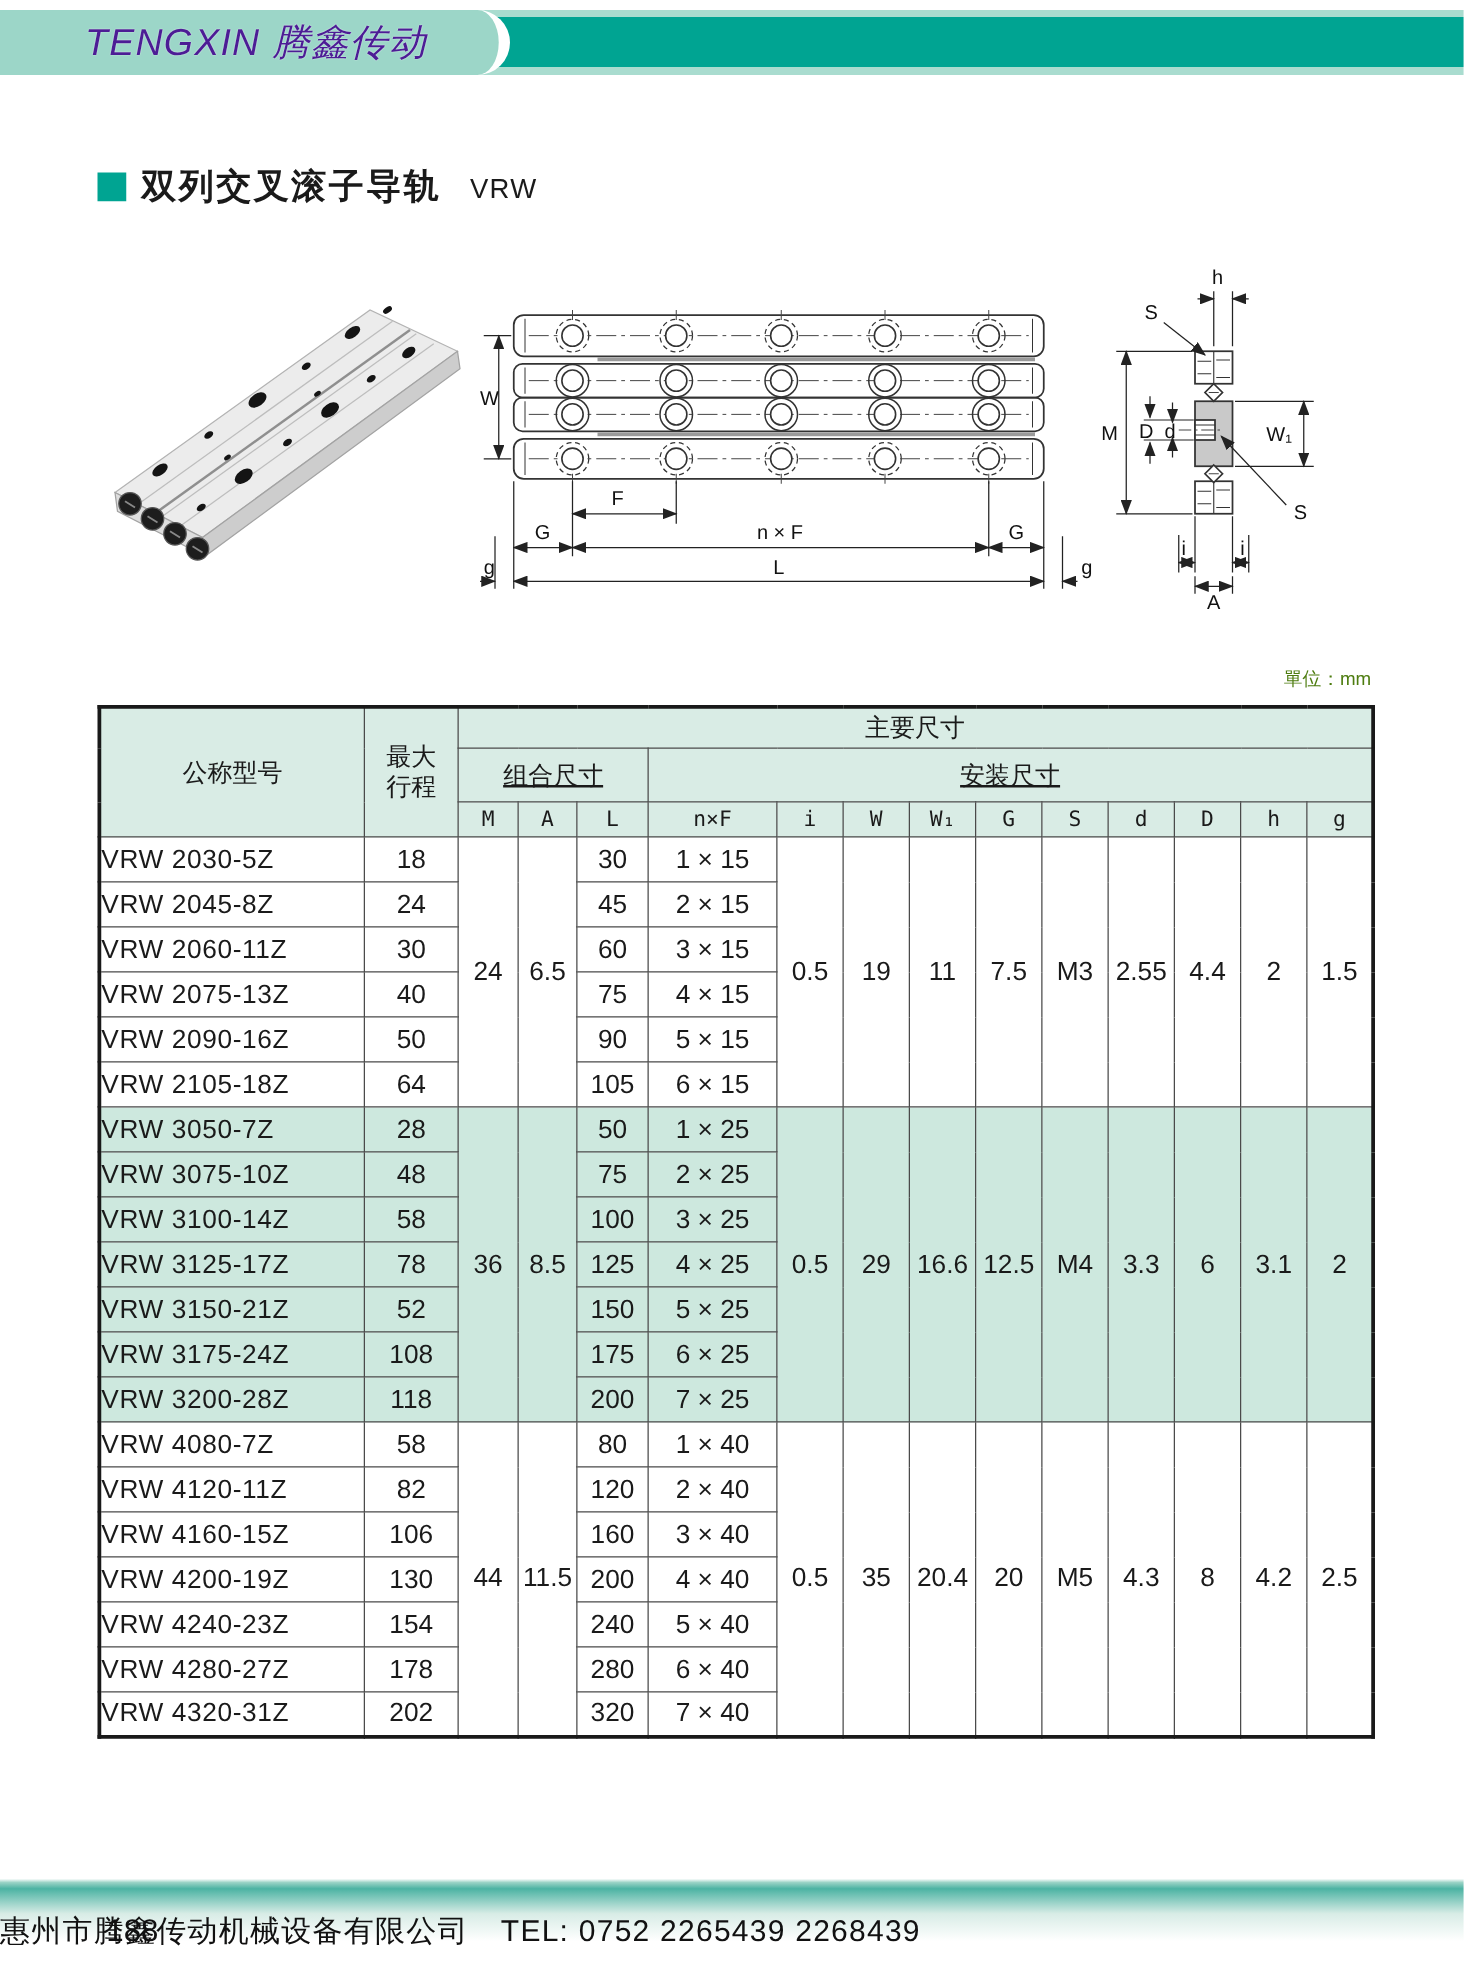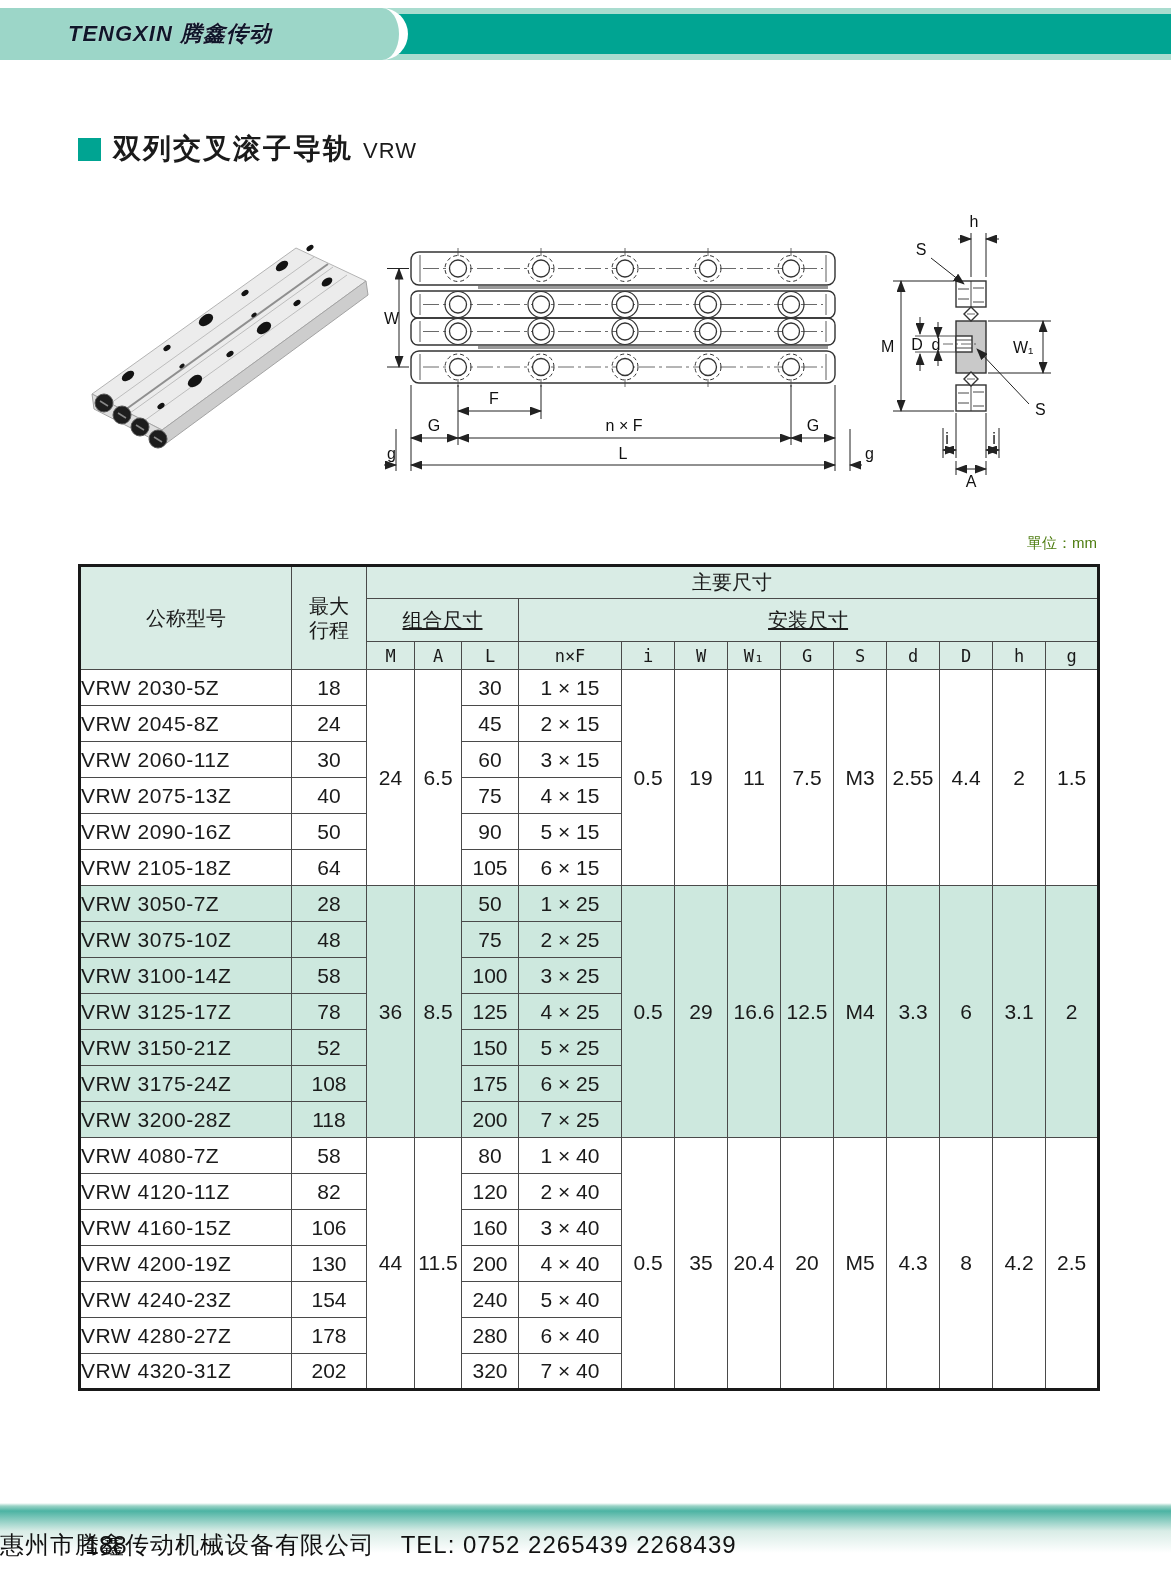--- a/index.html
+++ b/index.html
@@ -18,27 +18,27 @@
     background:linear-gradient(to bottom,var(--teal-strip) 0 6px,var(--teal-dark) 6px calc(100% - 6px),var(--teal-strip) calc(100% - 6px) 100%);
   }
   .logo-pill{
     position:absolute;top:0;left:0;height:52px;width:408px;
     background:var(--teal-light);
     border-radius:0 30px 30px 0;
     border-right:9px solid #ffffff;
     display:flex;align-items:center;padding-left:68px;
   }
   .logo-text{
-    color:#0f172a;font-weight:bold;font-style:italic;font-size:22px;letter-spacing:1px;
+    color:#4c1d95;font-weight:normal;font-style:italic;font-size:30px;letter-spacing:1px;
     text-shadow:0 0 1px #fff;white-space:nowrap;
   }
   
   .title-row{position:absolute;top:130px;left:78px;display:flex;align-items:center;gap:12px;}
   .title-square{width:23px;height:23px;background:var(--teal-dark);display:inline-block;}
-  .title-row h1{font-size:28px;font-weight:bold;letter-spacing:2px;display:flex;gap:10px;align-items:baseline;}
+  .title-row h1{font-size:28px;font-weight:bold;letter-spacing:2px;display:flex;gap:23px;align-items:baseline;}
   .title-code{font-weight:400;font-size:22px;letter-spacing:1px;}
   
   .fig{position:absolute;}
   .fig text{font-family:"Liberation Sans",sans-serif;font-size:16px;fill:#111;}
   
   .unit-label{position:absolute;top:534px;left:78px;width:1019px;text-align:right;font-size:15px;color:#4d7c0f;}
   
   .table-wrap{position:absolute;top:564px;left:78px;width:1019px;}
   table{border-collapse:collapse;width:1019px;table-layout:fixed;border:3px solid #191919;}
   th,td{border:1px solid var(--line);text-align:center;vertical-align:middle;padding:0;}

